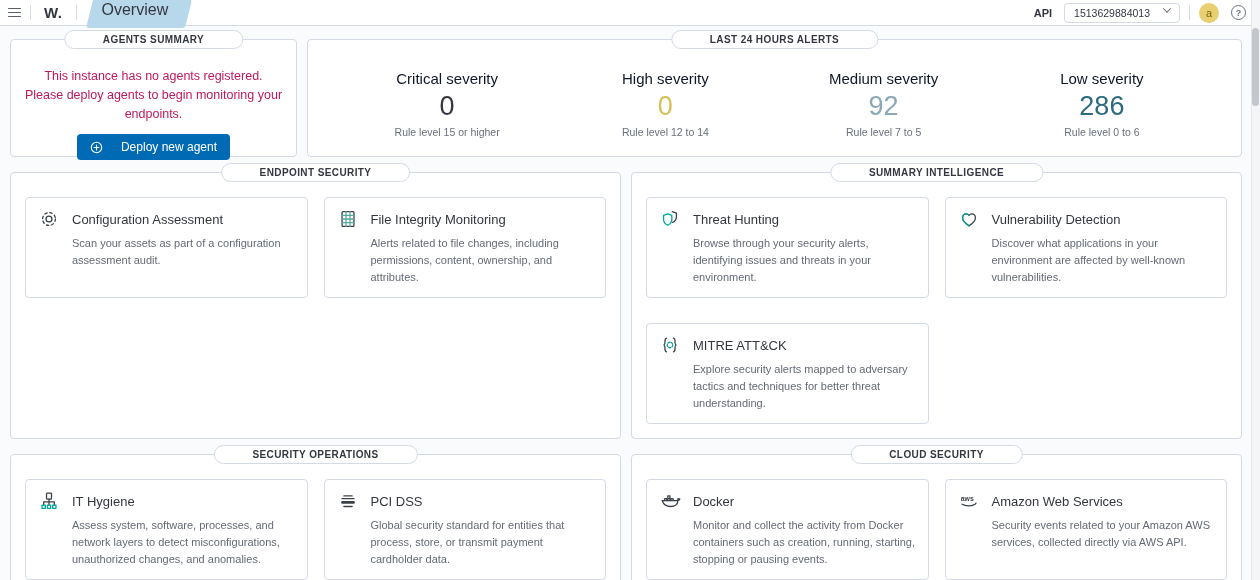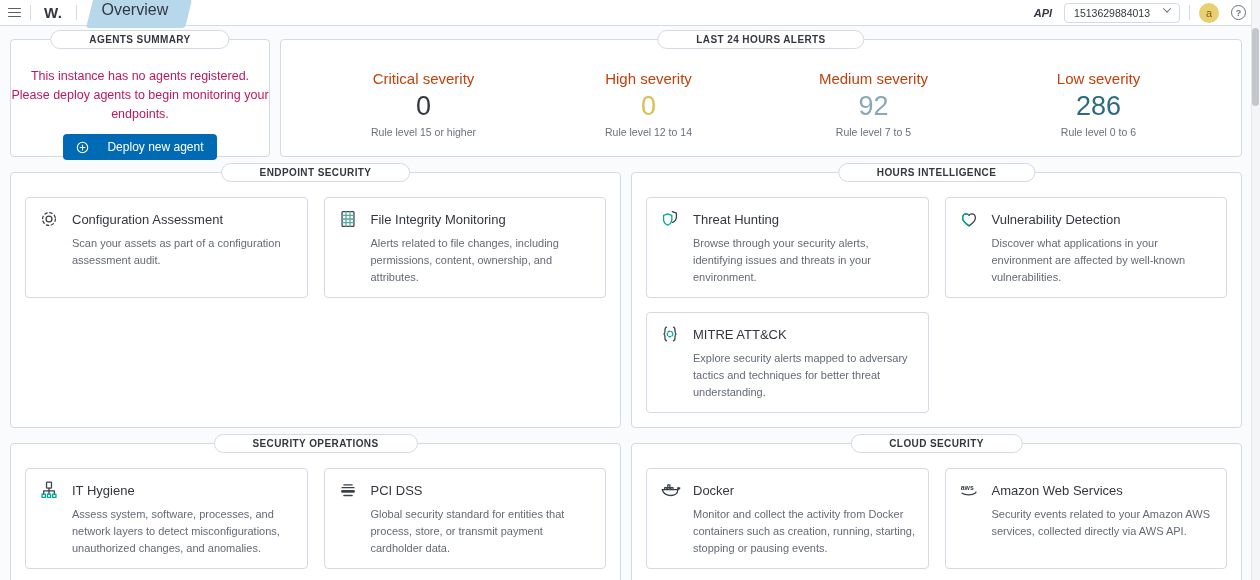--- a/index.html
+++ b/index.html
@@ -19,21 +19,21 @@
   .burger i { display: block; height: 1.5px; background: #5a6069; border-radius: 1px; }
   .tb-div { width: 1px; height: 15px; background: #d3dae6; margin: 0 9px; }
   .logo { font-size: 15px; font-weight: 700; letter-spacing: .5px; padding: 0 4px; }
   .tab { position: relative; padding: 3px 16px 9px; font-size: 16px; cursor: pointer; }
   .tab::before {
     content: ""; position: absolute; inset: 0; background: #b7d8ea;
     border-radius: 3px 5px 3px 3px; transform: skewX(-14deg); transform-origin: bottom left;
   }
   .tab span { position: relative; }
   .tb-spacer { flex: 1; }
-  .api-label { font-size: 11px; font-weight: 700; color: #343741; margin-right: 12px; font-style: italic; }
+  .api-label { font-size: 11px; font-weight: 700; color: #343741; margin-right: 12px; }
   .api-select {
     display: flex; align-items: flex-start; gap: 14px; border: 1px solid #d3dae6;
     background: #fff; border-radius: 4px; padding: 3px 9px; font-size: 10.5px; cursor: pointer;
   }
   .chev { width: 6px; height: 6px; border-right: 1.5px solid #69707d; border-bottom: 1.5px solid #69707d; transform: rotate(45deg) translate(-1px,-1px); }
   .avatar {
     width: 20px; height: 20px; border-radius: 50%; background: #e7cf72; color: #7b6310;
     font-size: 11px; display: flex; align-items: center; justify-content: center; cursor: pointer;
   }
   .help {
@@ -48,36 +48,36 @@
   .content { padding: 13px 18px 0 10px; display: flex; flex-direction: column; gap: 15px; }
   .row { display: flex; gap: 10px; }
   .panel { position: relative; background: #fff; border: 1px solid #d3dae6; border-radius: 4px; }
   .panel-badge {
     position: absolute; top: -10px; left: 50%; transform: translateX(-50%);
     background: #fff; border: 1px solid #d3dae6; border-radius: 14px;
     padding: 3px 38px; font-size: 10px; font-weight: 700; letter-spacing: .04em;
     color: #343741; white-space: nowrap; z-index: 2;
   }
   
-  .agents { width: 260px; flex: none; height: 118px; text-align: center; padding-top: 27px; }
+  .agents { width: 287px; flex: none; height: 118px; text-align: center; padding-top: 27px; }
   .agents-text { font-size: 12.5px; color: #be185d; line-height: 1.5; }
   .deploy-btn {
     margin-top: 11px; display: inline-flex; align-items: center; gap: 18px;
     background: #006bb4; color: #fff; border: none; border-radius: 4px;
     padding: 6px 13px; font-size: 12px; font-family: inherit; cursor: pointer;
   }
   
   .alerts { flex: 1; height: 118px; display: flex; align-items: center; padding: 12px 30px 0; }
   .sev { flex: 1; text-align: center; cursor: pointer; }
-  .sev-label { font-size: 15px; color: #c2410c; }
+  .sev-label { font-size: 15px; color: #0f172a; }
   .sev-value { font-size: 27px; line-height: 1.25; margin: 3px 0 2px; }
   .sev-sub { font-size: 10.5px; color: #69707d; }
   
   .half { flex: 1; padding: 24px 14px 14px; }
-  .cards { display: grid; grid-template-columns: 1fr 1fr; gap: 14px 16px; align-items: stretch; }
+  .cards { display: grid; grid-template-columns: 1fr 1fr; gap: 25px 16px; align-items: stretch; }
   .card {
     border: 1px solid #d3dae6; border-radius: 4px; background: #fff;
     padding: 10px 12px 11px; cursor: pointer;
   }
   .card-head { display: flex; align-items: center; gap: 12px; margin-bottom: 5px; }
   .card-title { font-size: 13px; color: #343741; }
   .card-desc { font-size: 11px; color: #646a77; line-height: 1.55; margin-left: 34px; }
   .cicon { width: 22px; height: 22px; flex: none; display: inline-flex; }
   .cicon svg { width: 22px; height: 22px; fill: none; stroke: #3b4149; stroke-width: 1.4; stroke-linecap: round; stroke-linejoin: round; }
 </style>
@@ -172,21 +172,21 @@
                 </svg>
               </span>
             <span class="card-title">File Integrity Monitoring</span>
           </div>
           <div class="card-desc">Alerts related to file changes, including permissions, content, ownership, and attributes.</div>
         </div>
       </div>
     </section>
 
     <section class="panel half">
-      <span class="panel-badge">HOURS INTELLIGENCE</span>
+      <span class="panel-badge">SUMMARY INTELLIGENCE</span>
       <div class="cards">
         <div class="card">
           <div class="card-head">
             <span class="cicon">
                 <svg viewBox="0 0 24 24">
                   <path d="M14.5 4l4.5 1.5v4.3c0 2.8-1.8 4.8-4.2 6"></path>
                   <path stroke="#00a69a" d="M9.5 6.5L14 8v4.5c0 3-1.9 5-4.5 6.2C6.9 17.5 5 15.5 5 12.5V8z"></path>
                 </svg>
               </span>
             <span class="card-title">Threat Hunting</span>

